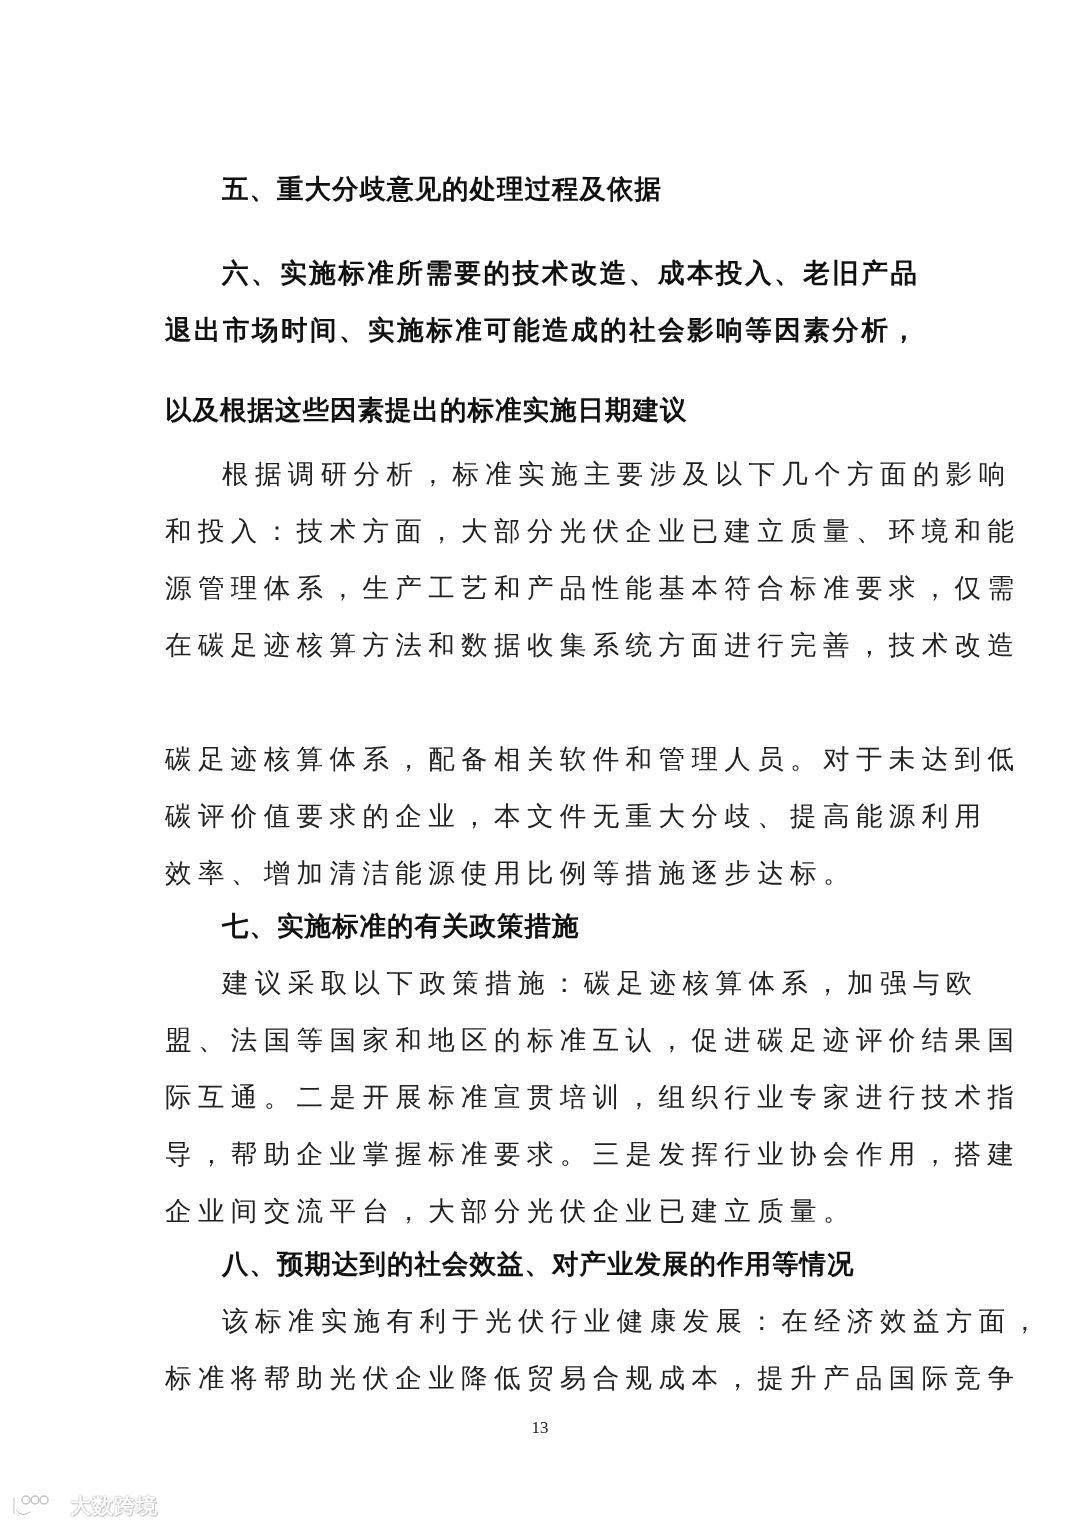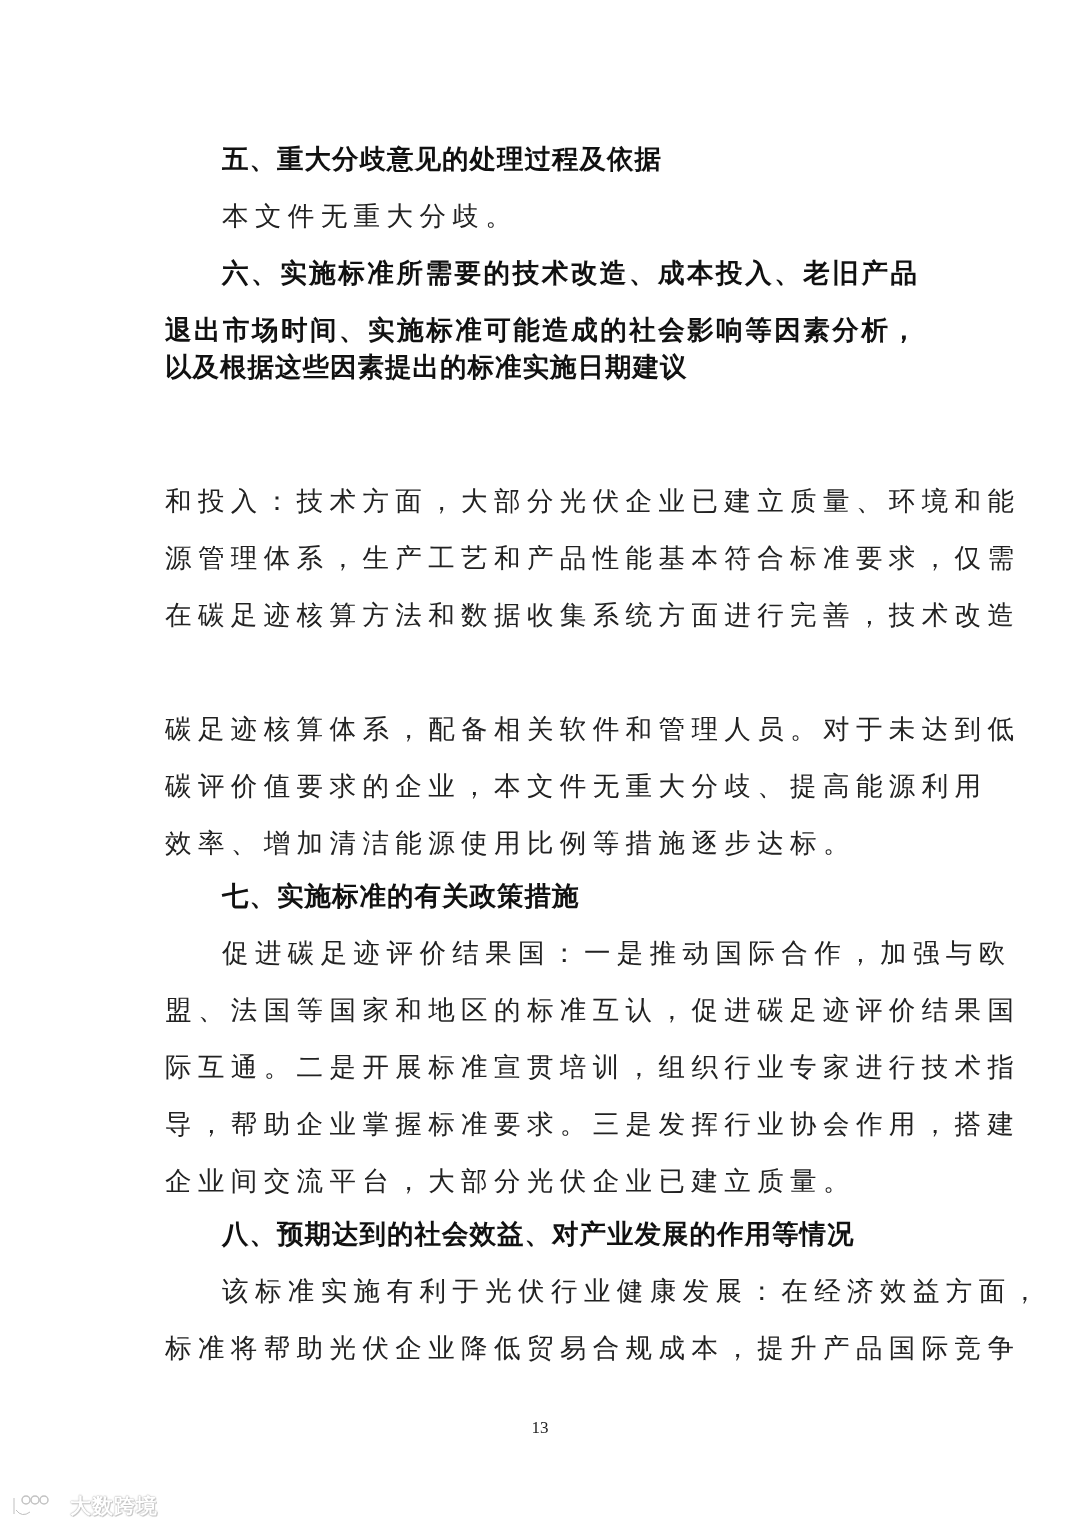--- a/index.html
+++ b/index.html
@@ -13,21 +13,21 @@
       line-height: 40px;
       font-size: 26.5px;
       color: #1a1a1a;
       white-space: nowrap;
       display: flex;
       justify-content: space-between;
     }
     .line.body { font-family: "DejaVu Serif", "Liberation Serif", serif; font-weight: normal; color: #222; }
     .line.head { font-family: "DejaVu Sans", "Liberation Sans", sans-serif; font-weight: bold; color: #111; }
     .line.indent { left: 222px; width: 695px; }
-    .line.ragged { justify-content: flex-start; letter-spacing: 6.4px; }
+    .line.ragged { justify-content: flex-start; letter-spacing: 6.4px; margin-top: 30px; }
     .line.head.ragged { letter-spacing: 1px; }
     .line.just { letter-spacing: 0; }
     .pageno {
       position: absolute; left: 528px; top: 1418px; width: 24px; text-align: center;
       font-family: "Liberation Serif", serif; font-size: 17px; color: #222;
     }
     .watermark {
       position: absolute; left: 8px; top: 1491px; height: 30px;
       display: flex; align-items: center; gap: 20px;
       opacity: 0.85;
@@ -39,21 +39,20 @@
       text-shadow: 0 0 1px #9a9a9a, 0 0 2px #b0b0b0, 1px 1px 0 #c8c8c8;
       letter-spacing: 1px;
     }
   </style>
 </head>
 <body>
 
 <div class="page">
 
   <div class="line head indent ragged" style="top:139px">五、重大分歧意见的处理过程及依据</div>
-  <div class="line body indent ragged" style="top:196px">本文件无重大分歧。</div>
 
   <div class="line head indent just" style="top:253px">
       <span>六</span>
       <span>、</span>
       <span>实</span>
       <span>施</span>
       <span>标</span>
       <span>准</span>
       <span>所</span>
       <span>需</span>
@@ -95,31 +94,32 @@
       <span>会</span>
       <span>影</span>
       <span>响</span>
       <span>等</span>
       <span>因</span>
       <span>素</span>
       <span>分</span>
       <span>析</span>
       <span>，</span>
     </div>
-  <div class="line head ragged" style="top:347px">以及根据这些因素提出的标准实施日期建议</div>
+  <div class="line head ragged" style="top:360px">以及根据这些因素提出的标准实施日期建议</div>
 
+  <div class="line body indent ragged" style="top:424px">根据调研分析，标准实施主要涉及以下几个方面的影响</div>
   <div class="line body ragged" style="top:481px">和投入：技术方面，大部分光伏企业已建立质量、环境和能</div>
   <div class="line body ragged" style="top:538px">源管理体系，生产工艺和产品性能基本符合标准要求，仅需</div>
   <div class="line body ragged" style="top:595px">在碳足迹核算方法和数据收集系统方面进行完善，技术改造</div>
   <div class="line body ragged" style="top:709px">碳足迹核算体系，配备相关软件和管理人员。对于未达到低</div>
   <div class="line body ragged" style="top:766px">碳评价值要求的企业，本文件无重大分歧、提高能源利用</div>
   <div class="line body ragged" style="top:823px">效率、增加清洁能源使用比例等措施逐步达标。</div>
 
   <div class="line head indent ragged" style="top:876px">七、实施标准的有关政策措施</div>
-  <div class="line body indent ragged" style="top:933px">促进碳足迹评价结果国：一是推动国际合作，加强与欧</div>
+  <div class="line body indent ragged" style="top:933px">建议采取以下政策措施：碳足迹核算体系，加强与欧</div>
   <div class="line body ragged" style="top:990px">盟、法国等国家和地区的标准互认，促进碳足迹评价结果国</div>
   <div class="line body ragged" style="top:1047px">际互通。二是开展标准宣贯培训，组织行业专家进行技术指</div>
   <div class="line body ragged" style="top:1104px">导，帮助企业掌握标准要求。三是发挥行业协会作用，搭建</div>
   <div class="line body ragged" style="top:1161px">企业间交流平台，大部分光伏企业已建立质量。</div>
 
   <div class="line head indent ragged" style="top:1214px">八、预期达到的社会效益、对产业发展的作用等情况</div>
   <div class="line body indent ragged" style="top:1271px">该标准实施有利于光伏行业健康发展：在经济效益方面，</div>
   <div class="line body ragged" style="top:1328px">标准将帮助光伏企业降低贸易合规成本，提升产品国际竞争</div>
 
   <div class="pageno">13</div>

